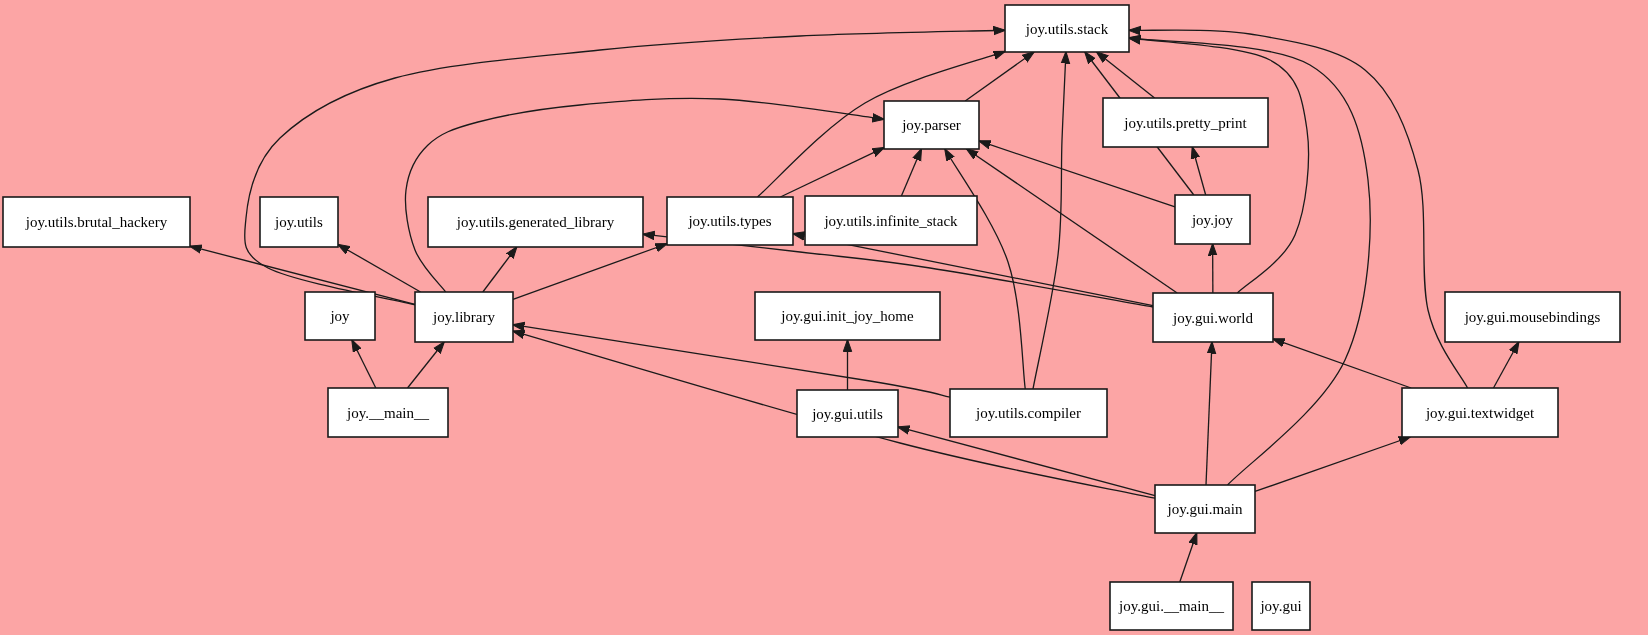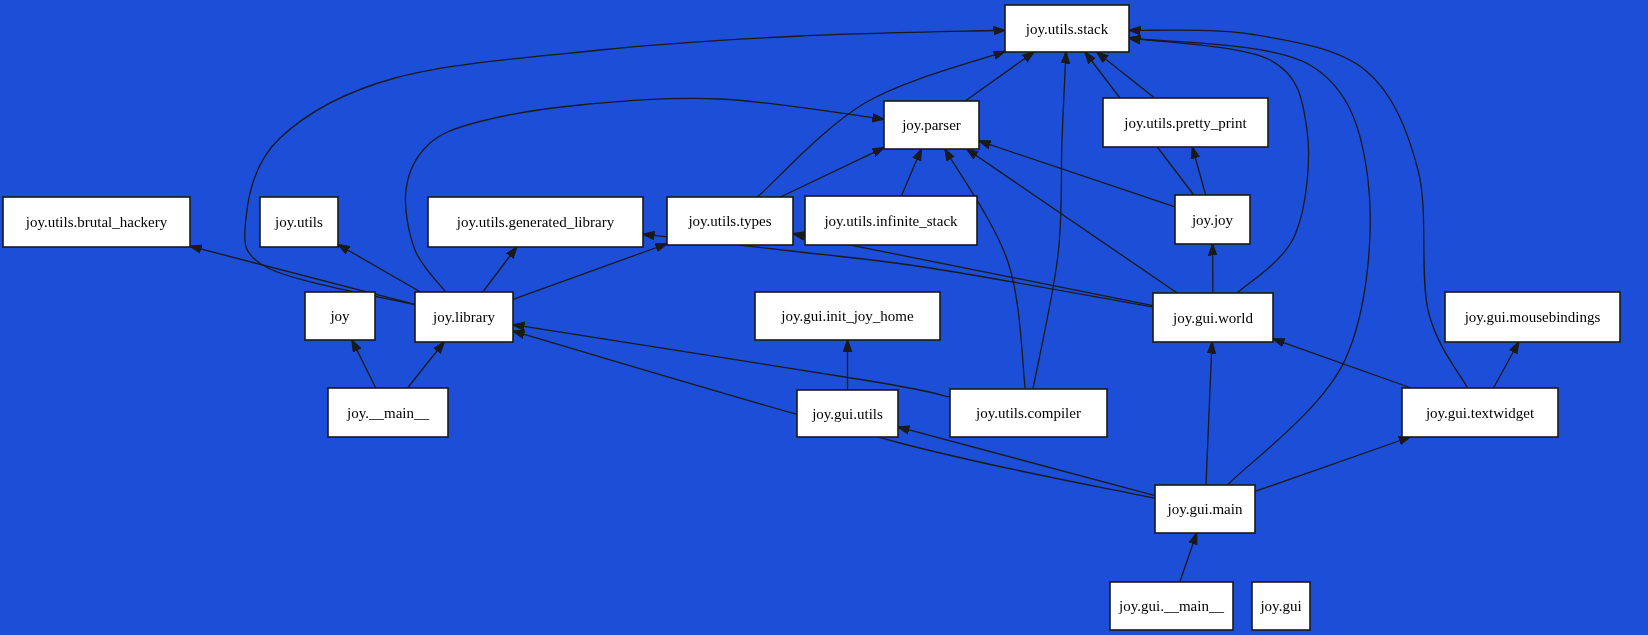--- a/index.html
+++ b/index.html
@@ -1,16 +1,16 @@
 <!DOCTYPE html>
 <html><head>
 <meta charset="utf-8">
 <style>
   html,body{margin:0;padding:0;background:#ffffff;}
-  .canvas{position:relative;width:1648px;height:635px;background:#1d4ed8;overflow:hidden;
+  .canvas{position:relative;width:1648px;height:635px;background:#fca5a5;overflow:hidden;
           font-family:"Liberation Serif","DejaVu Serif",serif;}
   svg{display:block;}
   text{fill:#000000;}
 </style>
 </head>
 <body>
 
 <div class="canvas" id="graph-canvas">
     <svg xmlns="http://www.w3.org/2000/svg" width="1648" height="635" viewBox="0 0 1648 635">
       <defs>

